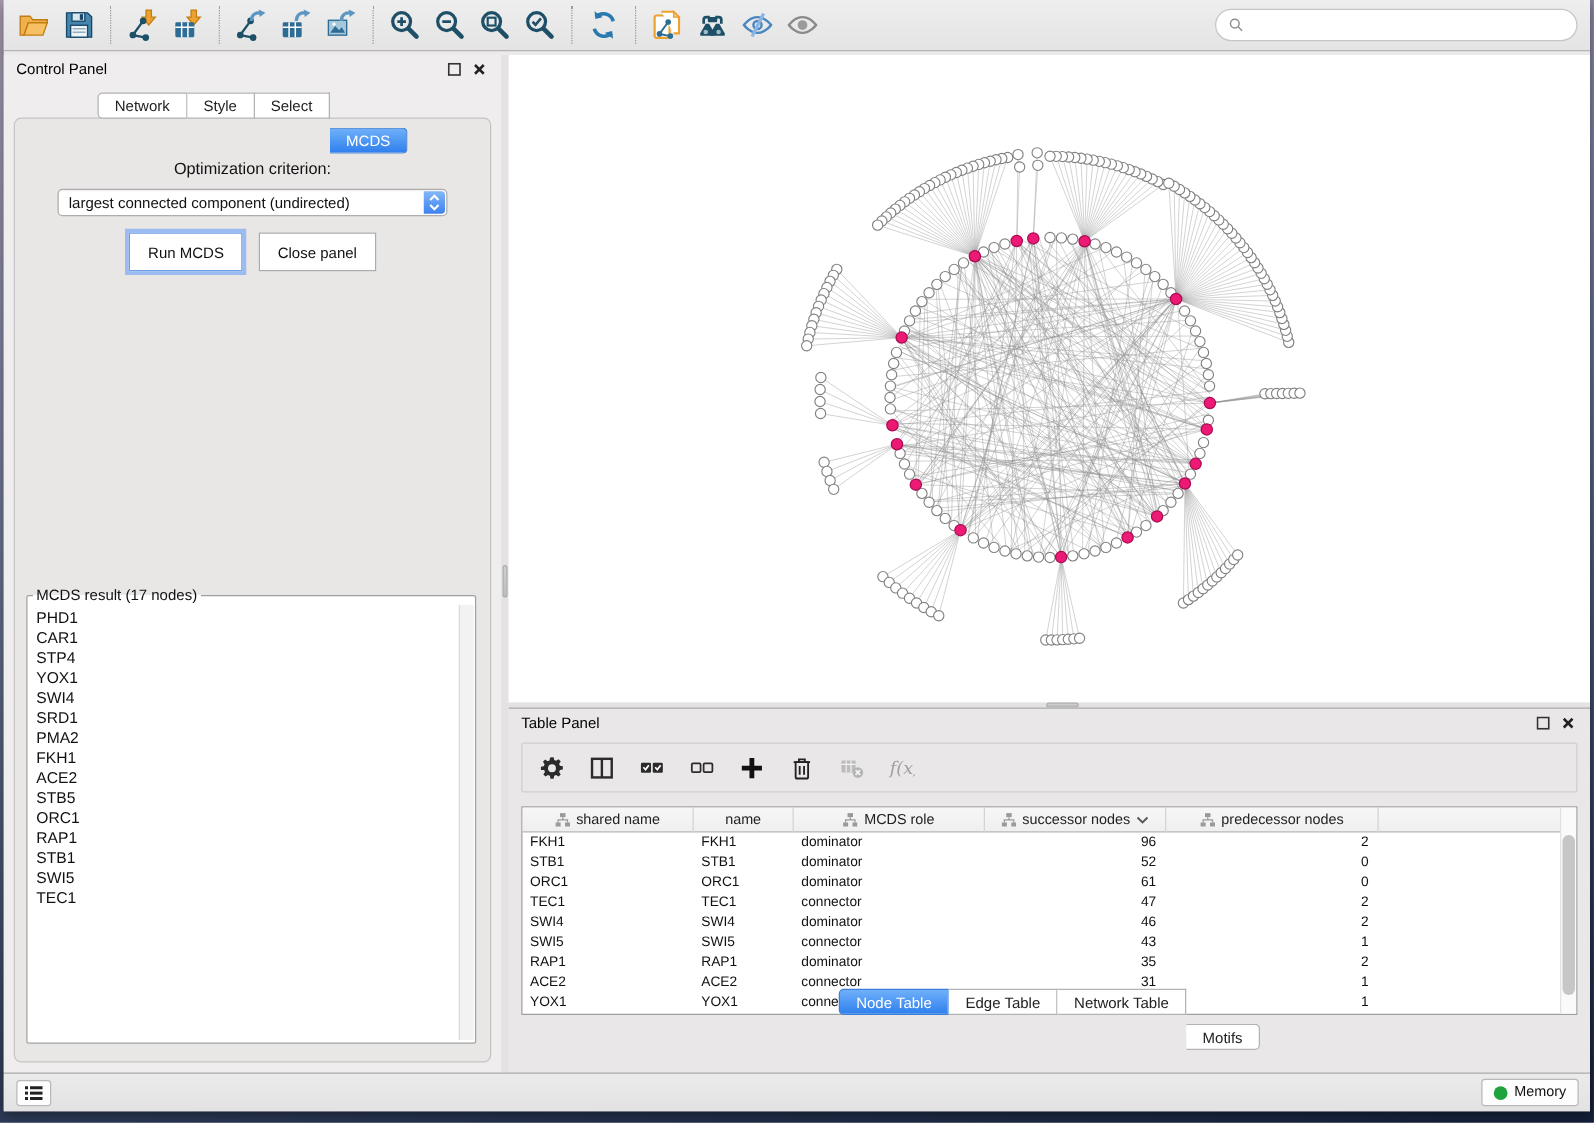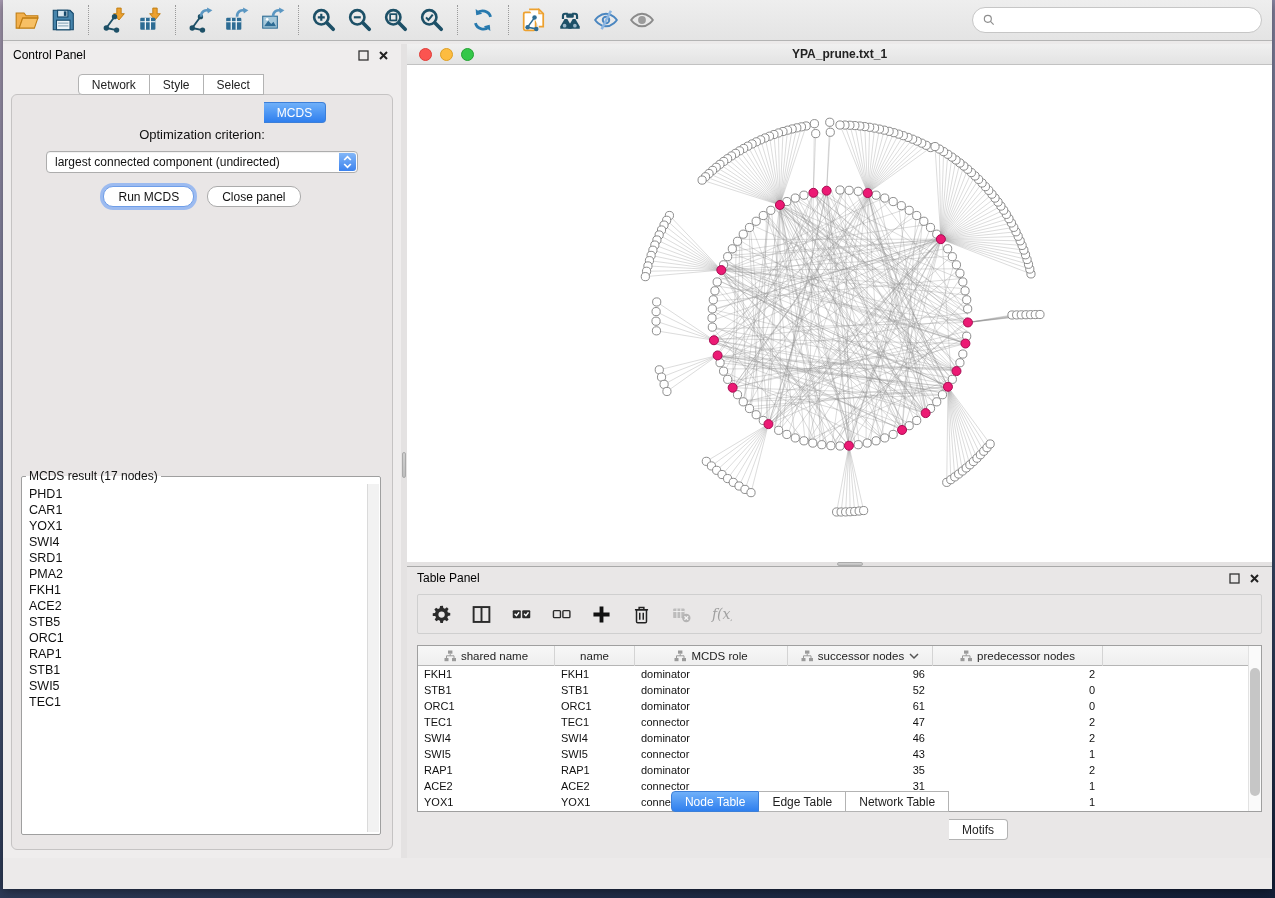--- a/index.html
+++ b/index.html
@@ -25,21 +25,21 @@
   .seg-row{position:relative;z-index:2;display:flex;justify-content:center;margin-top:8px;}
   .seg-btn{height:21px;padding:0 13px;background:#fff;border:1px solid #b3b3b3;border-left:none;font-size:12px;color:#222;font-family:inherit;}
   .seg-btn:first-child{border-left:1px solid #b3b3b3;border-radius:4px 0 0 4px;}
   .seg-btn:last-child{border-radius:0 4px 4px 0;margin-top:28px;}
   .seg-btn.sel{background:linear-gradient(#6fb0f9,#2f7fee);border-color:#3c7fd8;color:#fff;}
   .cp-box{position:absolute;top:50px;left:8px;right:8px;bottom:8px;background:#e9e6e6;border:1px solid #c5c3c3;border-radius:6px;z-index:1;}
   .opt-label{text-align:center;margin-top:32px;font-size:13px;color:#111;}
   .select{position:relative;width:312px;height:22px;margin:9px auto 0;background:#fff;border:1px solid #adadad;border-radius:4px;font-size:12px;line-height:20px;padding-left:8px;color:#111;box-shadow:inset 0 1px 1px rgba(0,0,0,.06);}
   .select .stepper{position:absolute;right:1px;top:1px;bottom:1px;width:17px;border-radius:0 3px 3px 0;background:linear-gradient(#83b7f8,#3c82ee);display:flex;flex-direction:column;align-items:center;justify-content:center;}
   .btn-row{display:flex;justify-content:center;gap:13px;margin-top:13px;}
-  .aq-btn{height:21px;padding:0 14px;background:#fff;border:1px solid #ababab;border-radius:10px;font-size:12px;color:#111;font-family:inherit;}
+  .aq-btn{height:31px;padding:0 14px;background:#fff;border:1px solid #ababab;border-radius:0;font-size:12px;color:#111;font-family:inherit;}
   .aq-btn.focused{border-color:#6f9ee8;box-shadow:0 0 0 3px rgba(92,152,248,.55);}
   .mcds-field{position:absolute;left:9px;right:11px;top:374px;bottom:14px;border:1px solid #9f9f9f;border-radius:2px;background:#fff;margin:0;padding:0;}
   .mcds-field legend{font-size:12px;color:#111;margin-left:4px;padding:0 3px;}
   .mcds-list{position:absolute;top:0;left:0;right:14px;bottom:2px;overflow:hidden;padding:3px 0 0 7px;}
   .mcds-list div{font-size:12.5px;line-height:16px;color:#111;}
   .mcds-scroll{position:absolute;top:1px;bottom:2px;right:1px;width:12px;background:#f2f2f2;border-left:1px solid #dadada;}
   
   .right{position:absolute;left:404px;top:3px;right:0;bottom:0;}
   .v-split{position:absolute;left:398px;top:3px;width:6px;bottom:0;background:#e4e2e2;}
   .grip-v{position:absolute;left:1px;top:408px;width:4px;height:26px;background:linear-gradient(#cfcfcf,#bdbdbd);border:1px solid #aaa;border-radius:2px;}
@@ -281,20 +281,21 @@
         <div class="btn-row">
           <button class="aq-btn focused">Run MCDS</button>
           <button class="aq-btn">Close panel</button>
         </div>
         <fieldset class="mcds-field">
           <legend>MCDS result (17 nodes)</legend>
           <div style="position:relative;width:100%;height:100%;">
             <div class="mcds-list">
                 <div>PHD1</div>
                 <div>CAR1</div>
+                <div>STP4</div>
                 <div>YOX1</div>
                 <div>SWI4</div>
                 <div>SRD1</div>
                 <div>PMA2</div>
                 <div>FKH1</div>
                 <div>ACE2</div>
                 <div>STB5</div>
                 <div>ORC1</div>
                 <div>RAP1</div>
                 <div>STB1</div>
@@ -306,28 +307,20 @@
         </fieldset>
       </div>
     </div>
 
     <div class="v-split">
         <div class="grip-v"></div>
       </div>
 
     <div class="right">
       <div class="net-window">
-        <div class="net-title">
-          <span class="lights">
-            <span class="light" style="background:#fb5450;border:1px solid #df3d38;"></span>
-            <span class="light" style="background:#fdbc40;border:1px solid #de9f22;"></span>
-            <span class="light" style="background:#34c749;border:1px solid #23a232;"></span>
-          </span>
-          <span>YPA_prune.txt_1</span>
-        </div>
         <div class="net-canvas">
           <svg width="867" height="497" viewBox="0 0 867 497">
               <g stroke="#8f8f8f" stroke-width="0.7" stroke-opacity="0.45">
                 <line x1="372.90763996340604" y1="139.98270811405735" x2="517.2604907931019" y2="349.3543963257805"></line>
                 <line x1="372.90763996340604" y1="139.98270811405735" x2="499.25200612255213" y2="362.5201884801944"></line>
                 <line x1="372.90763996340604" y1="139.98270811405735" x2="560.624402391685" y2="243.20143305552858"></line>
                 <line x1="372.90763996340604" y1="139.98270811405735" x2="543.6209831506754" y2="317.3971900534331"></line>
                 <line x1="372.90763996340604" y1="139.98270811405735" x2="552.087710188034" y2="299.9267224742027"></line>
                 <line x1="372.90763996340604" y1="139.98270811405735" x2="541.9148000346308" y2="320.2425931491074"></line>
                 <line x1="372.90763996340604" y1="139.98270811405735" x2="499.6483872883736" y2="362.2794238265327"></line>
@@ -1126,13 +1119,31 @@
         <div class="tbl-tabs">
             <button class="seg-btn sel">Node Table</button>
             <button class="seg-btn">Edge Table</button>
             <button class="seg-btn">Network Table</button>
             <button class="seg-btn">Motifs</button>
           </div>
       </div>
     </div>
   </div>
 
+  <div class="status">
+    <button class="list-btn">
+      <svg width="16" height="13" viewBox="0 0 16 13">
+          <g fill="#222">
+            <rect x="1" y="1" width="2.4" height="2.4"></rect>
+            <rect x="5" y="1" width="10" height="2.4"></rect>
+            <rect x="1" y="5.3" width="2.4" height="2.4"></rect>
+            <rect x="5" y="5.3" width="10" height="2.4"></rect>
+            <rect x="1" y="9.6" width="2.4" height="2.4"></rect>
+            <rect x="5" y="9.6" width="10" height="2.4"></rect>
+          </g>
+        </svg>
+    </button>
+    <button class="mem-btn">
+      <span class="mem-dot" style="background: rgb(31, 163, 60);"></span>
+      <span>Memory</span>
+    </button>
+  </div>
 </div>
 
 </body></html>

